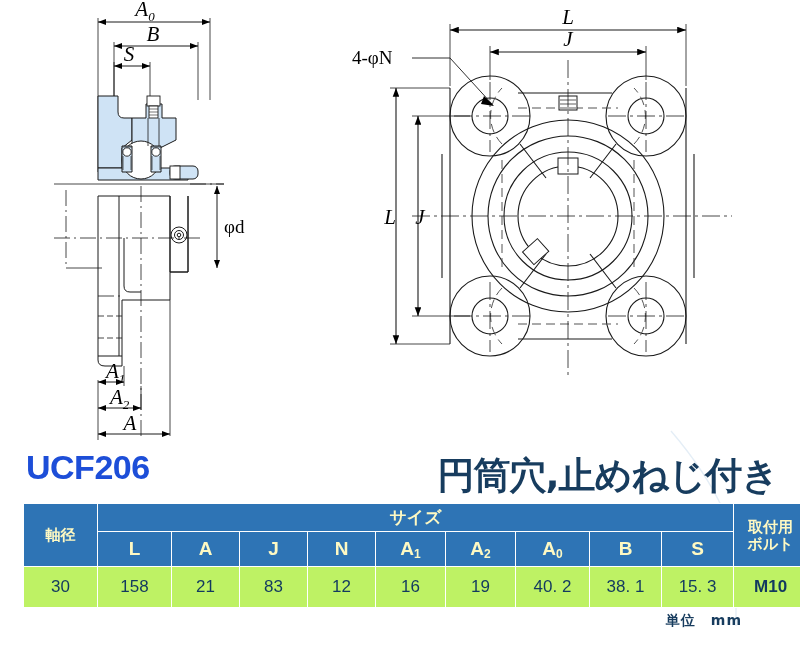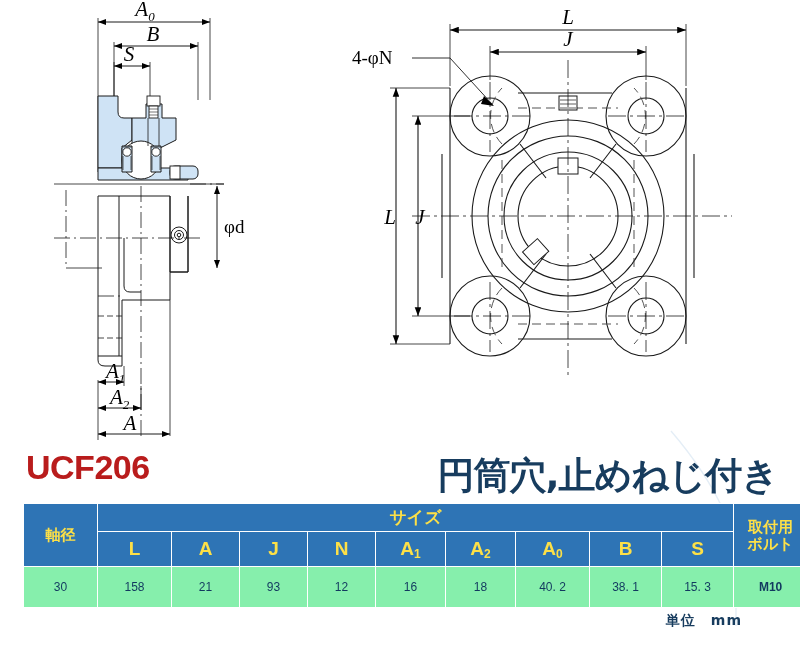--- a/index.html
+++ b/index.html
@@ -23,21 +23,21 @@
   .dwg{position:absolute;}
   #dwg-side{left:10px;top:0;}
   #dwg-front{left:350px;top:0;}
 
   
   .title-row{
     position:absolute;left:0;top:448px;width:800px;height:44px;
   }
   .model-title{
     position:absolute;left:26px;top:0px;
-    font-size:34px;font-weight:bold;color:#b91c1c;
+    font-size:34px;font-weight:bold;color:#1d4ed8;
     letter-spacing:-.5px;
     font-family:"Liberation Sans", sans-serif;
   }
   .type-title{
     position:absolute;right:22px;top:3px;
     font-size:37px;font-weight:bold;color:#173c5e;
     font-family:"DejaVu Sans", sans-serif;
     letter-spacing:-1px;
   }
 
@@ -46,27 +46,27 @@
   table.spec{
     border-collapse:collapse;width:757px;
     table-layout:fixed;
   }
   table.spec th,table.spec td{
     border:1px solid #ffffff;
     text-align:center;
     font-family:"Liberation Sans", sans-serif;
   }
   table.spec th{
-    background:#2e74b5;color:#fde047;font-weight:bold;
+    background:#2e74b5;color:#fef9c3;font-weight:bold;
   }
   th.grp{font-size:17px;height:25px;font-family:"DejaVu Sans",sans-serif;}
   th.sym{font-size:19px;height:32px;}
   th.jp{font-size:15px;font-family:"DejaVu Sans",sans-serif;line-height:1.15;}
   td.val{
-    background:#86efac;color:#12395f;font-size:12px;height:38px;
+    background:#bef264;color:#12395f;font-size:17px;height:38px;
     border:1px solid #bcd6ec;
   }
   td.val.bolt{font-weight:bold;}
   .sub{font-size:12px;vertical-align:baseline;position:relative;top:3px;}
 
   .unit{
     position:absolute;right:58px;top:612px;
     font-size:14px;font-weight:bold;color:#173c5e;
     font-family:"DejaVu Sans", sans-serif;letter-spacing:1px;text-align:center;
   }
@@ -370,24 +370,24 @@
           <th class="sym"><span>A</span><span class="sub">0</span></th>
           <th class="sym"><span>B</span><span class="sub"></span></th>
           <th class="sym"><span>S</span><span class="sub"></span></th>
         </tr>
       </thead>
       <tbody>
         <tr>
           <td class="val">30</td>
           <td class="val">158</td>
           <td class="val">21</td>
-          <td class="val">93</td>
+          <td class="val">83</td>
           <td class="val">12</td>
           <td class="val">16</td>
-          <td class="val">18</td>
+          <td class="val">19</td>
           <td class="val">40. 2</td>
           <td class="val">38. 1</td>
           <td class="val">15. 3</td>
           <td class="val bolt">M10</td>
         </tr>
       </tbody>
     </table>
   </div>
 
   <div class="unit">単位　mm</div>

